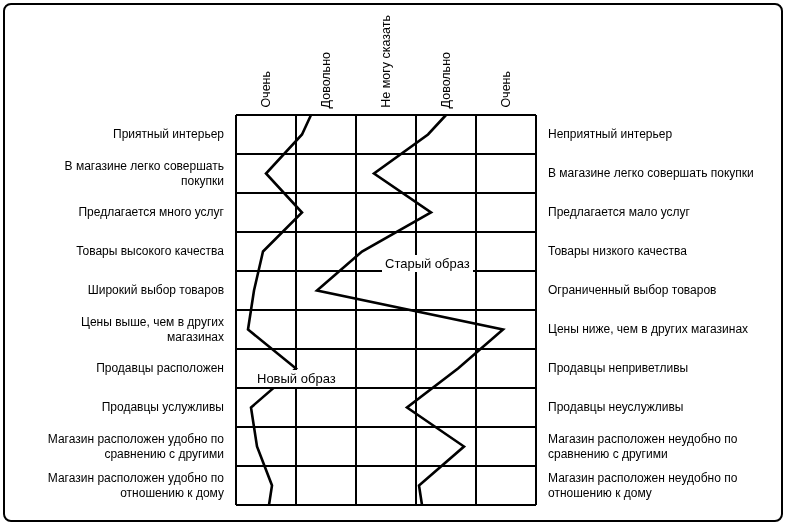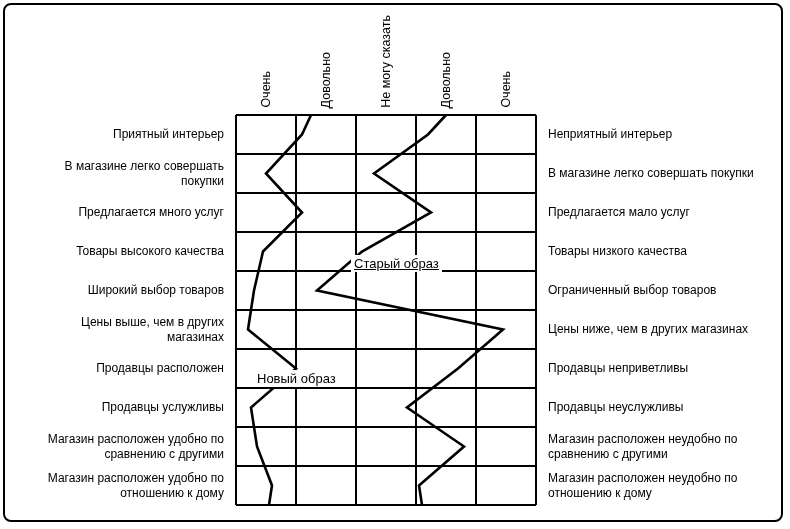--- a/index.html
+++ b/index.html
@@ -84,23 +84,22 @@
     font-size: 12.5px;
   }
   .series-label {
     position: absolute;
     font-size: 13px;
     background: #ffffff;
     padding: 1px 3px;
     white-space: nowrap;
   }
   .series-label.old {
-    left: 351px;
+    left: 382px;
     top: 255px;
-    text-decoration: underline;
   }
   .series-label.new {
     left: 254px;
     top: 370px;
   }
 </style>
 </head>
 <body>
 
 <div class="page">

